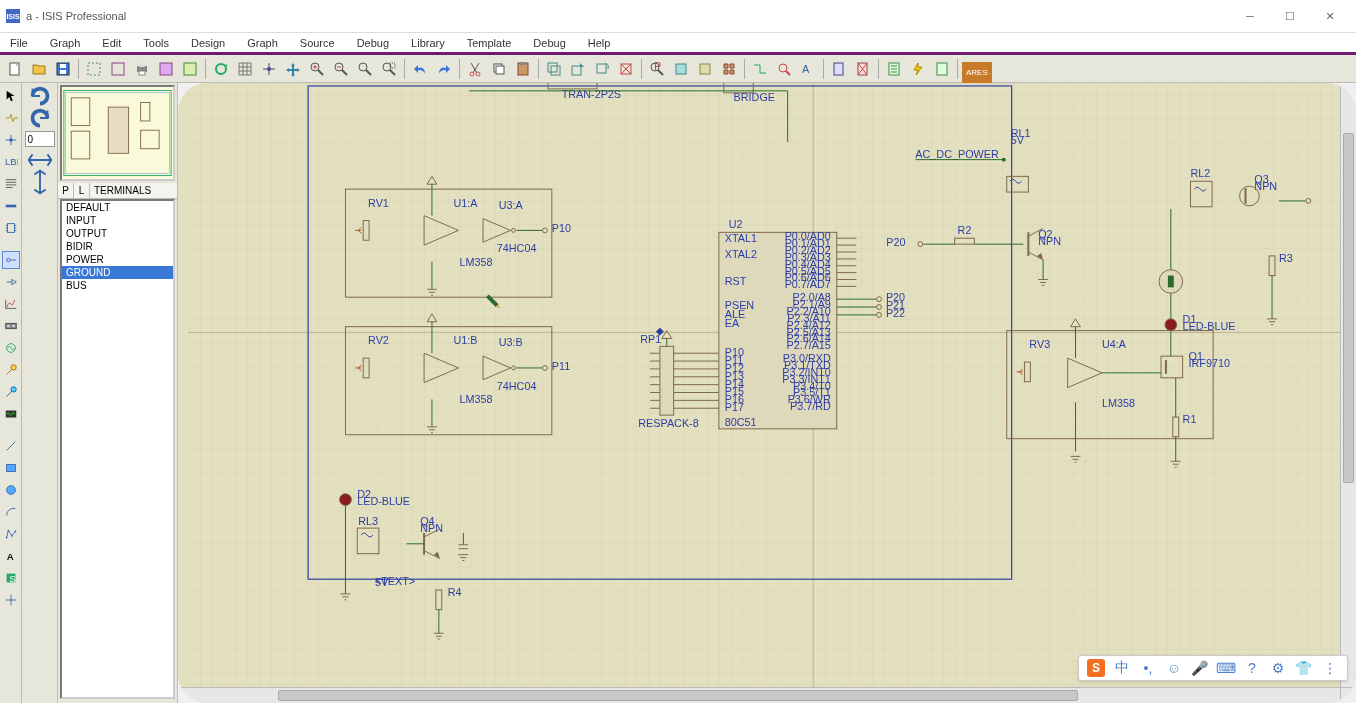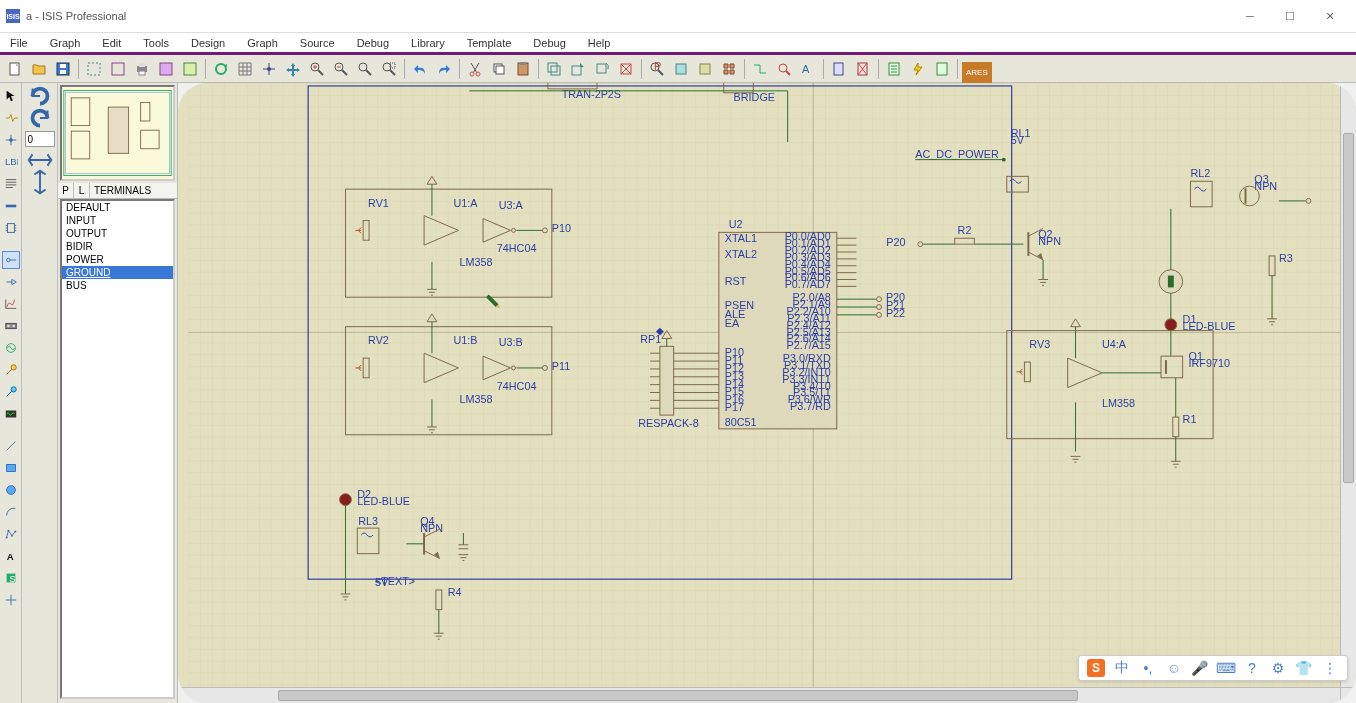--- a/index.html
+++ b/index.html
@@ -40,21 +40,21 @@
 .sidebar { width: 120px; display: flex; flex-direction: column; background: #e7e6da; border-right: 1px solid #bbb; }
 .overview { height: 96px; background: #fafada; border: 2px inset #ccc; margin: 2px; position: relative; }
 .overview svg { width: 100%; height: 100%; }
 .list-header { height: 16px; display: flex; background: #f4f4ee; border-bottom: 1px solid #bbb; }
 .list-header .h-btn { border-right: 1px solid #bbb; padding: 0 4px; display:flex; align-items:center; justify-content:center; }
 .list-header .h-p { width: 16px; font-size:10px;}
 .list-header .h-l { width: 16px; font-size:10px;}
 .list-header .h-title { flex: 1; text-align: right; padding-left: 4px; font-size: 10px; display:flex; align-items:center;}
 .item-list { flex: 1; background: #fff; border: 2px inset #ccc; margin: 0 2px 4px 2px; overflow: auto; }
 .item { padding: 1px 4px; font-size: 10px; cursor: default; }
-.item.selected { background: #3a78d7; color: white; text-decoration: underline; }
+.item.selected { background: #3a78d7; color: white; }
 
 
 .canvas-wrap { flex: 1; position: relative; background: #e3e0bf; overflow: hidden; border-radius: 29px; }
 .canvas { position: absolute; inset: 0; }
 .canvas svg { width: 100%; height: 100%; }
 
 
 .scroll-v { position: absolute; right: 0; top: 0; bottom: 16px; width: 16px; background: #e7e7e7; border-left: 1px solid #bbb; }
 .scroll-h { position: absolute; left: 0; right: 16px; bottom: 0; height: 16px; background: #e7e7e7; border-top: 1px solid #bbb; }
 .scroll-corner { position:absolute; right:0; bottom:0; width:16px; height:16px; background:#e7e7e7; border-left:1px solid #bbb; border-top:1px solid #bbb;}

